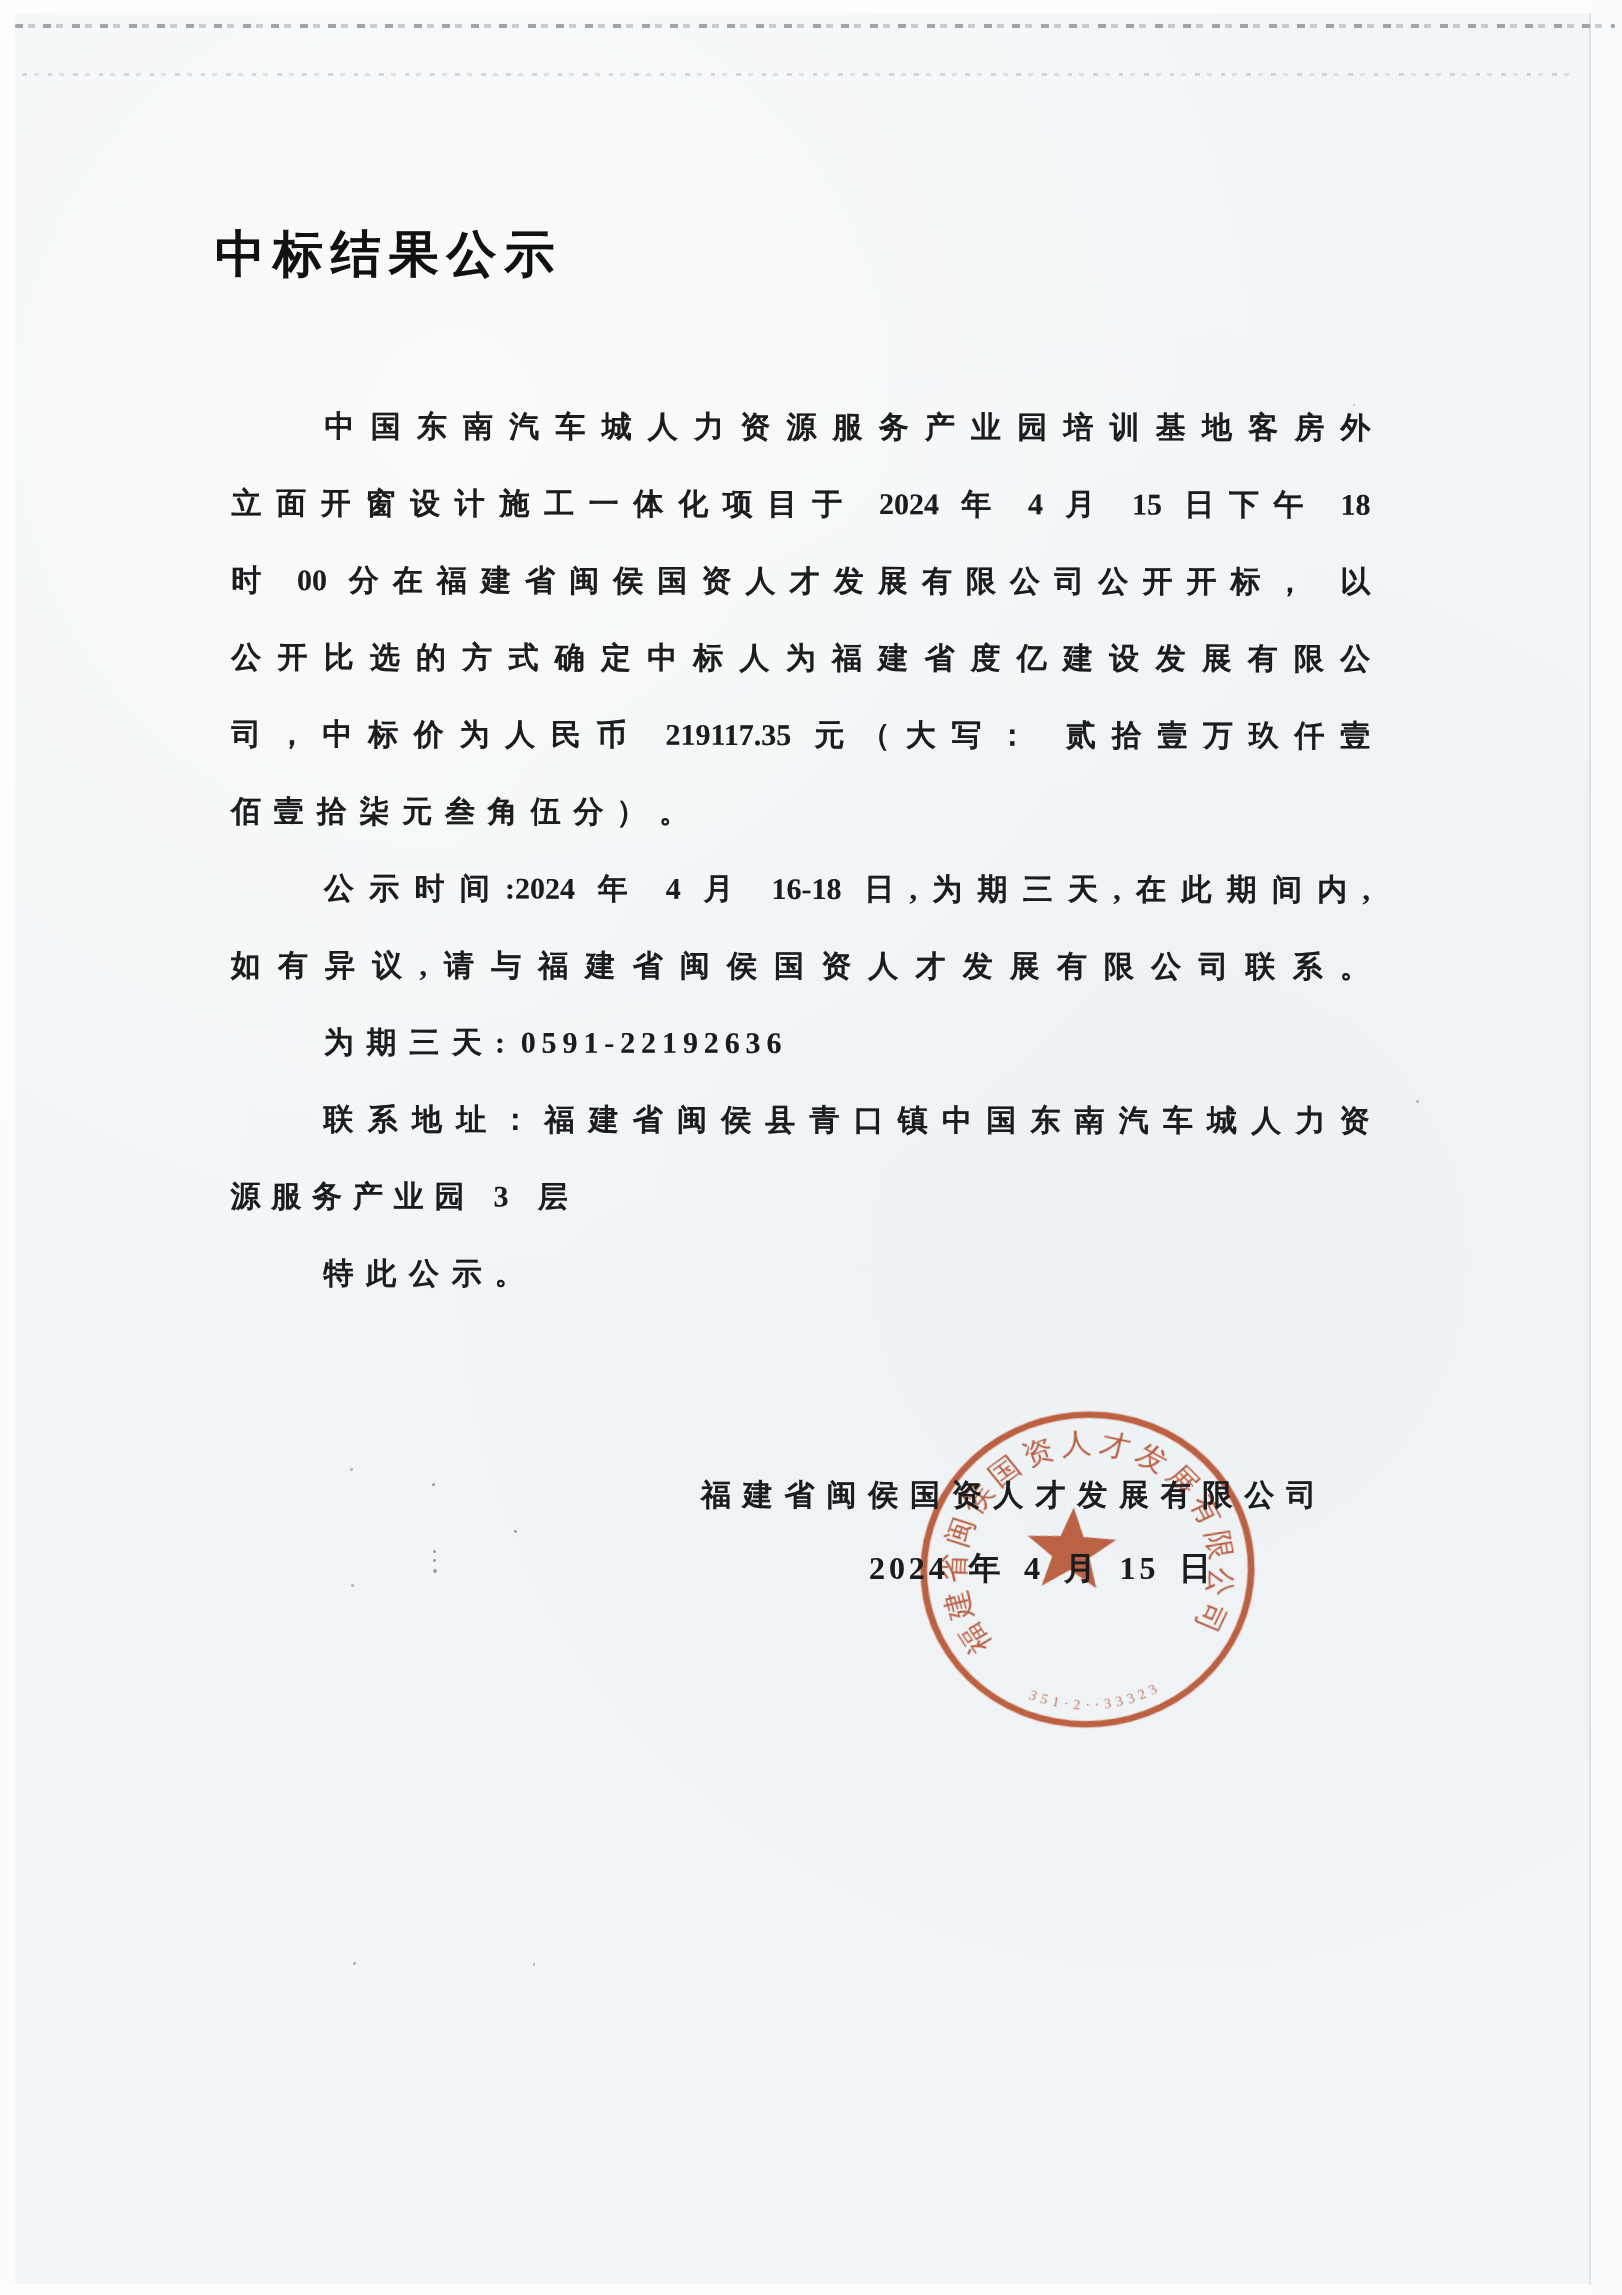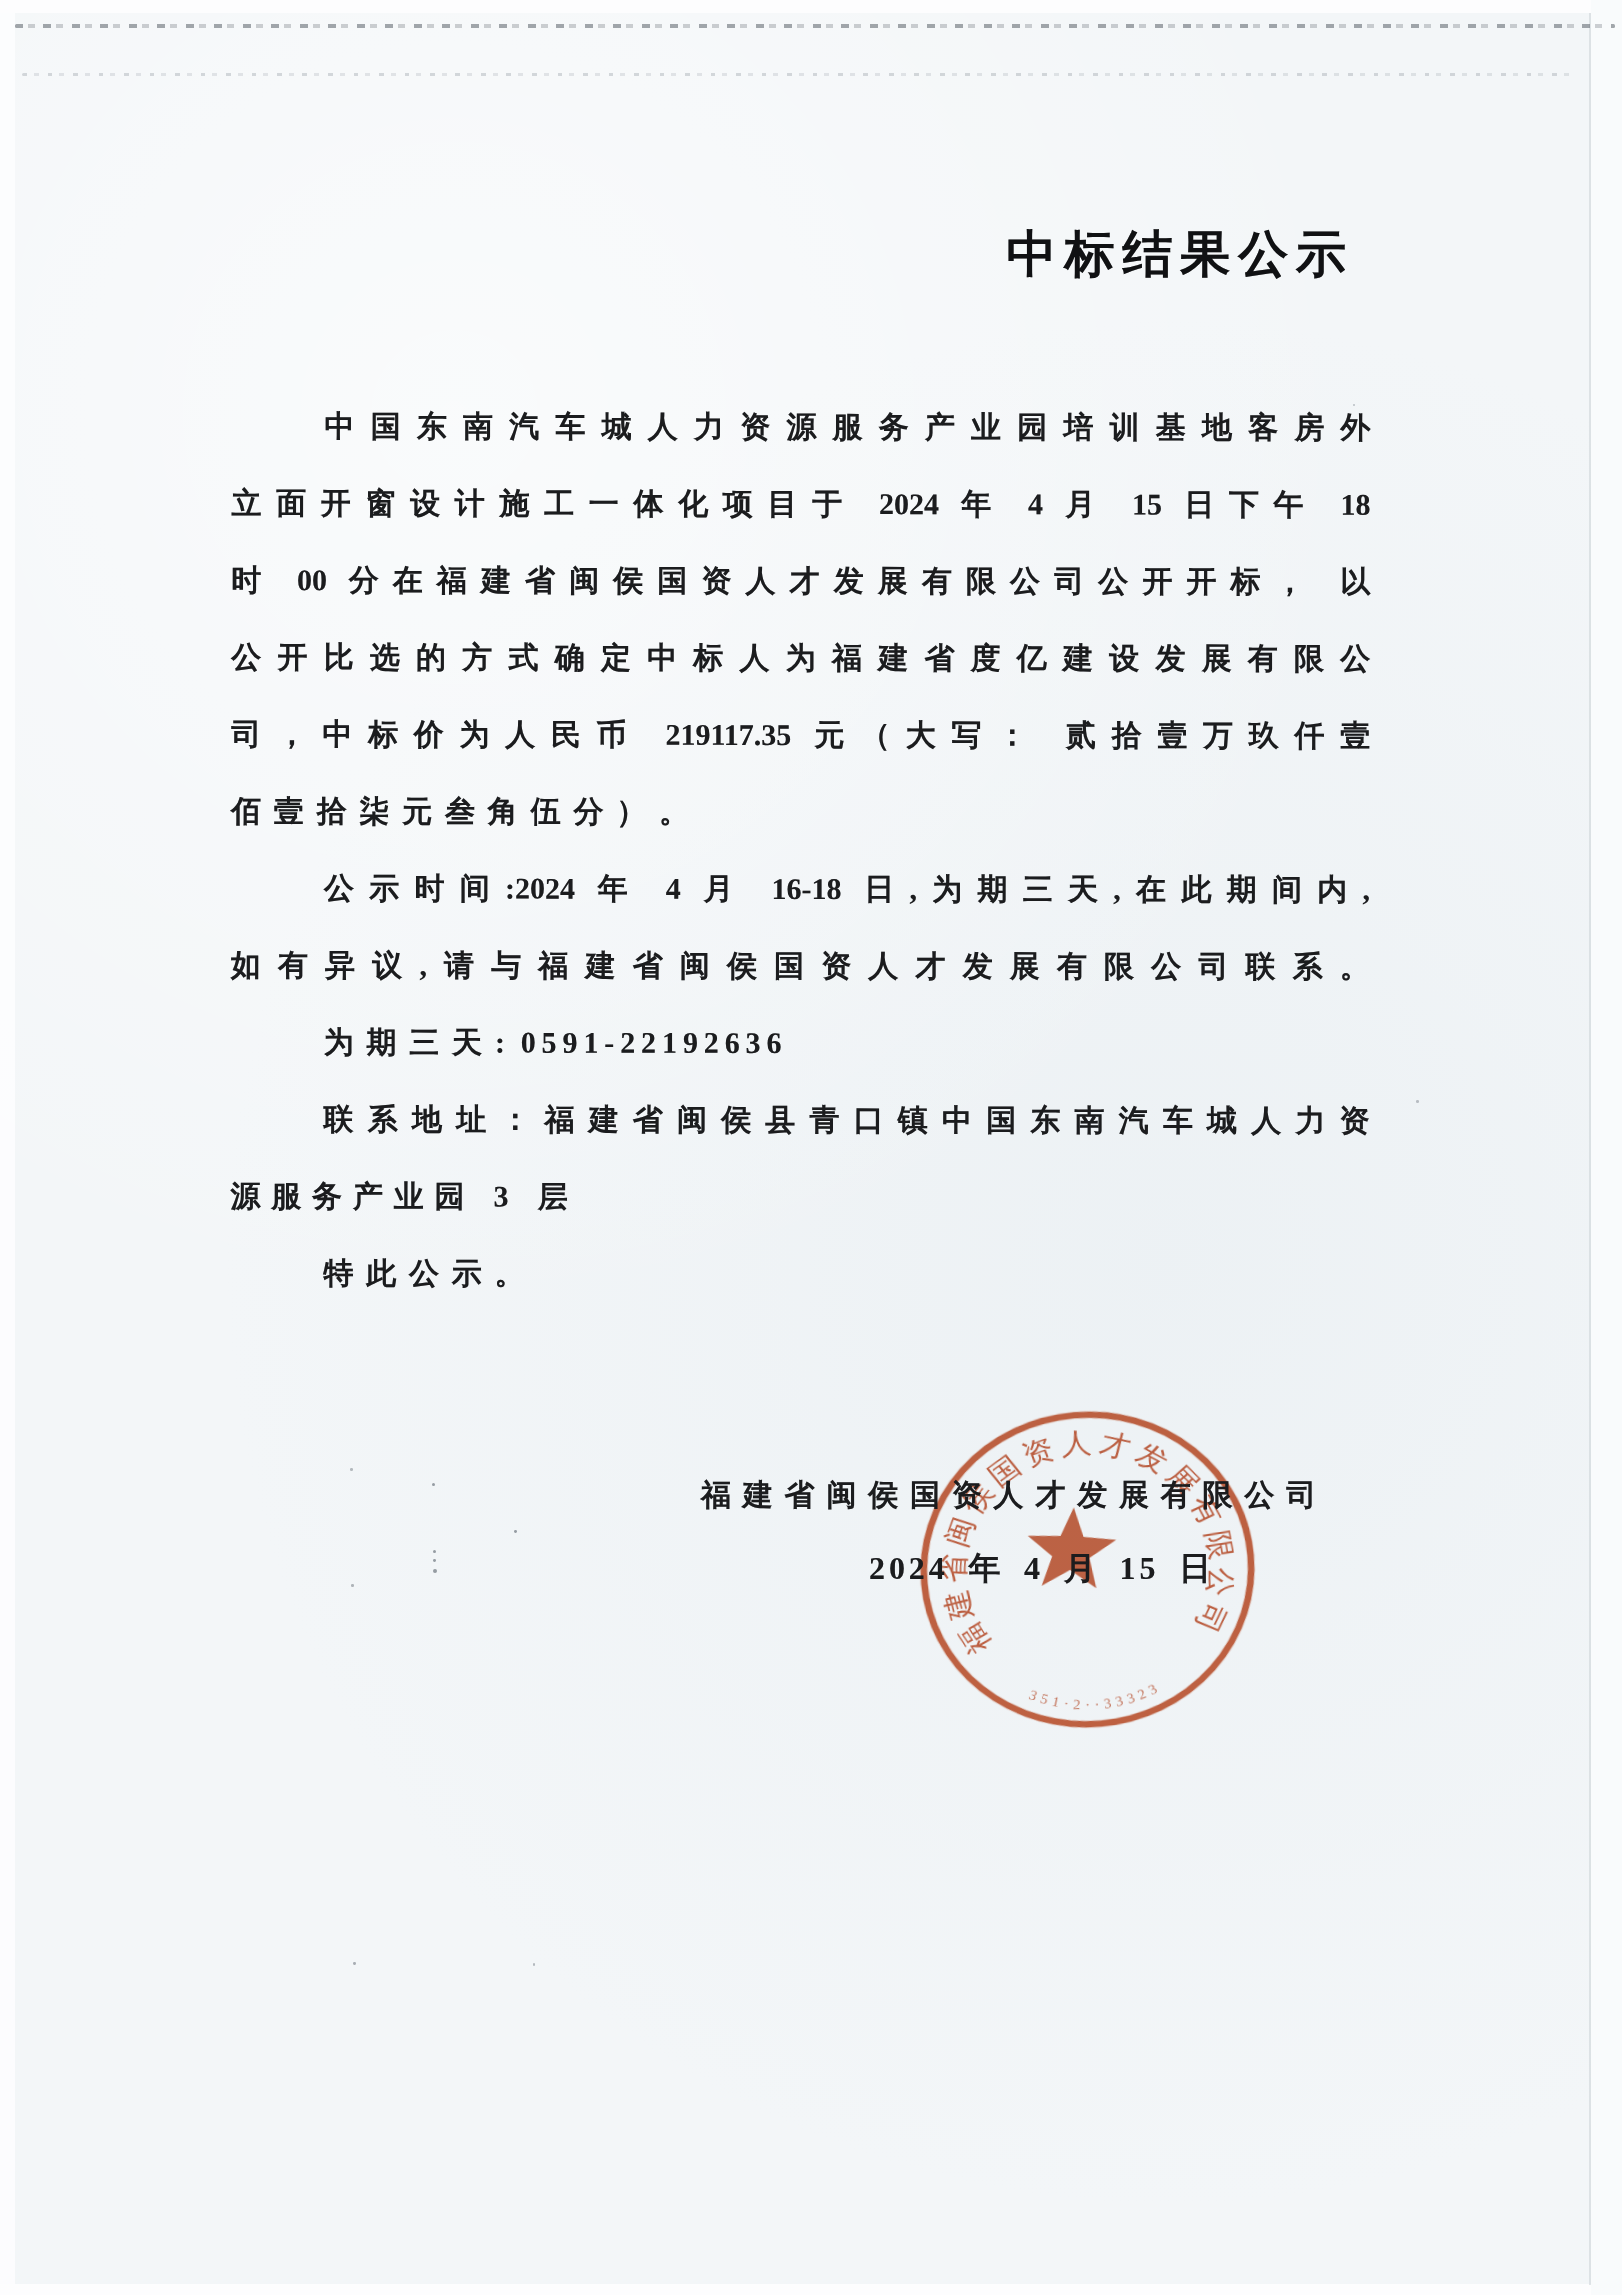--- a/index.html
+++ b/index.html
@@ -31,21 +31,21 @@
     left:22px;top:73px;width:1556px;height:2.9px;opacity:.38;
     background:repeating-linear-gradient(90deg,
       rgba(128,137,146,.8) 0 4.9px, rgba(128,137,146,0) 4.9px 11.8px,
       rgba(128,137,146,.5) 11.8px 16.7px, rgba(128,137,146,0) 16.7px 25.5px);
   }
   .speck{position:absolute;border-radius:50%;background:#767d85;opacity:.75;}
 
   
   .doc-title{
     position:absolute;left:215px;top:227px;width:1139px;
-    margin:0;text-align:right;
+    margin:0;text-align:left;
     font-size:50px;line-height:1.1;font-weight:700;
     letter-spacing:7.9px;color:#101113;
     text-shadow:0 0 0.5px rgba(0,0,0,.4);
   }
   
   .body-lines{
     position:absolute;left:231px;top:388px;width:1139px;
     font-size:30px;font-weight:600;line-height:77px;
     transform:rotate(.08deg);
     text-shadow:0 0 0.5px rgba(10,10,12,.35);

